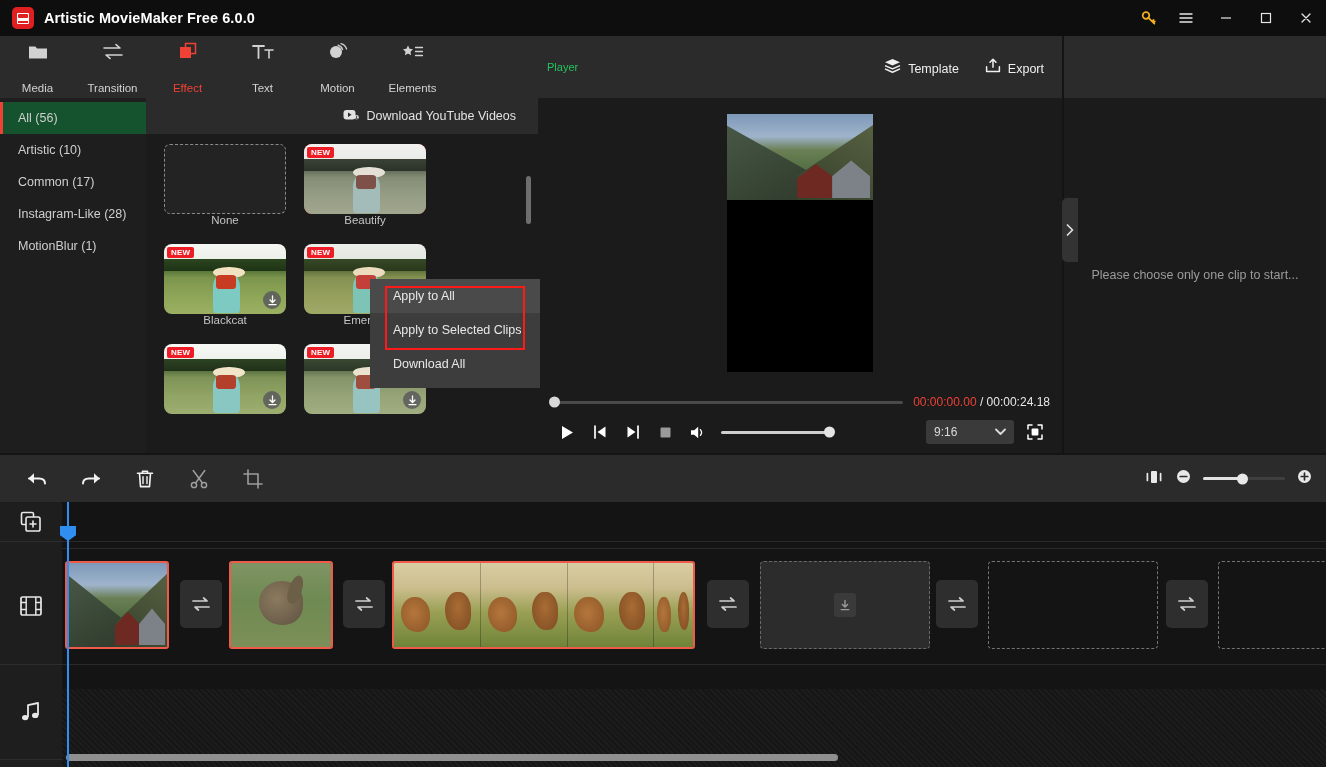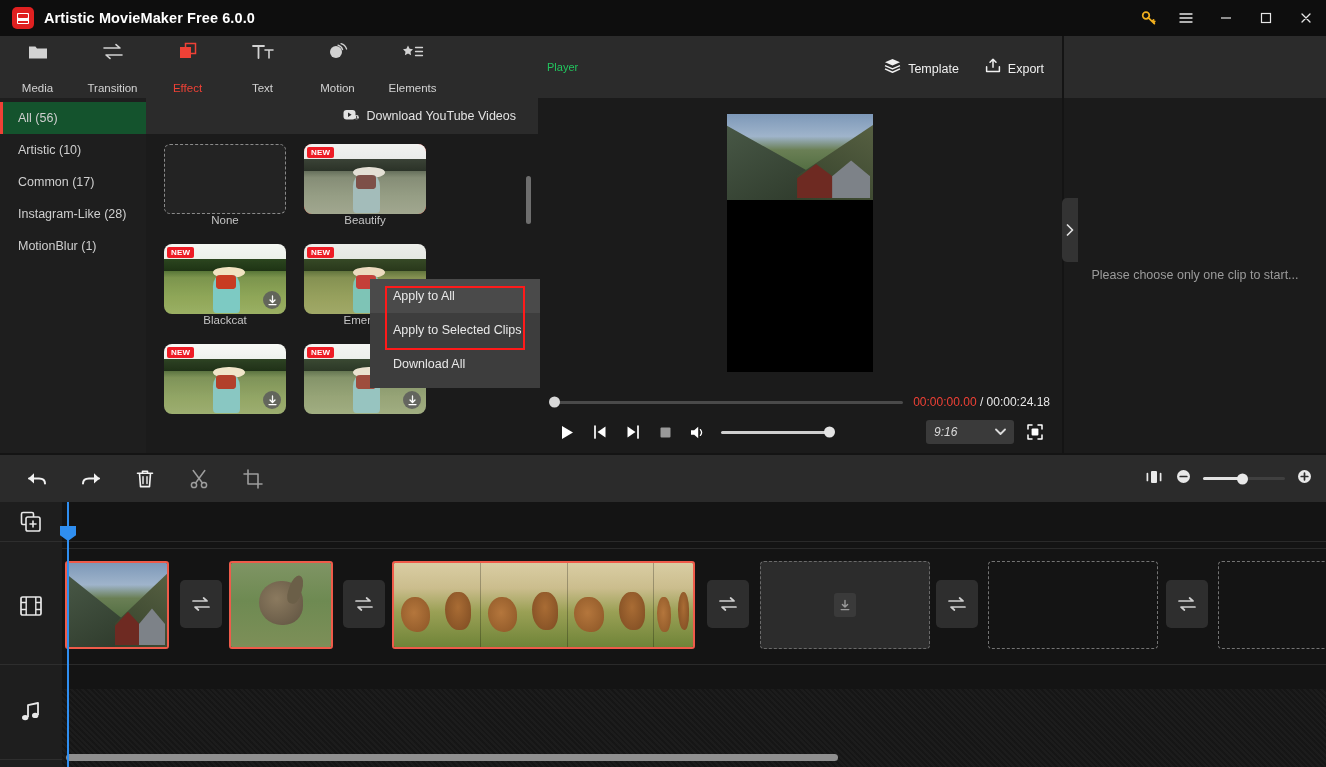--- a/index.html
+++ b/index.html
@@ -151,21 +151,21 @@
   .transport { height:65px; padding:0 12px; }
   .seekrow { display:flex; align-items:center; height:28px; gap:10px; }
   .seekbar { flex:1; height:3px; background:#4a4a4a; border-radius:2px; position:relative; }
   .seekbar .knob {
     position:absolute; left:-1px; top:50%; transform:translateY(-50%);
     width:11px; height:11px; border-radius:50%; background:#d8d8d8;
   }
   .timecode { font-size:12px; white-space:nowrap; }
   .timecode .cur { color:#ef4136; }
   .timecode .tot { color:#e8e8e8; }
-  .ctrlrow { display:flex; align-items:center; height:32px; gap:0;font-style:italic; }
+  .ctrlrow { display:flex; align-items:center; height:32px; gap:0; }
   .cbtn { width:33px; height:28px; display:flex; align-items:center; justify-content:center; }
   .volbar { width:112px; height:3px; background:#cfcfcf; border-radius:2px; position:relative; margin-left:6px; }
   .volbar .knob {
     position:absolute; right:-2px; top:50%; transform:translateY(-50%);
     width:11px; height:11px; border-radius:50%; background:#e4e4e4;
   }
   .ratio-sel {
     margin-left:auto; width:88px; height:24px; background:#3a3a3a; border-radius:3px;
     display:flex; align-items:center; justify-content:space-between; padding:0 8px;
     font-size:12px; color:#dadada;

